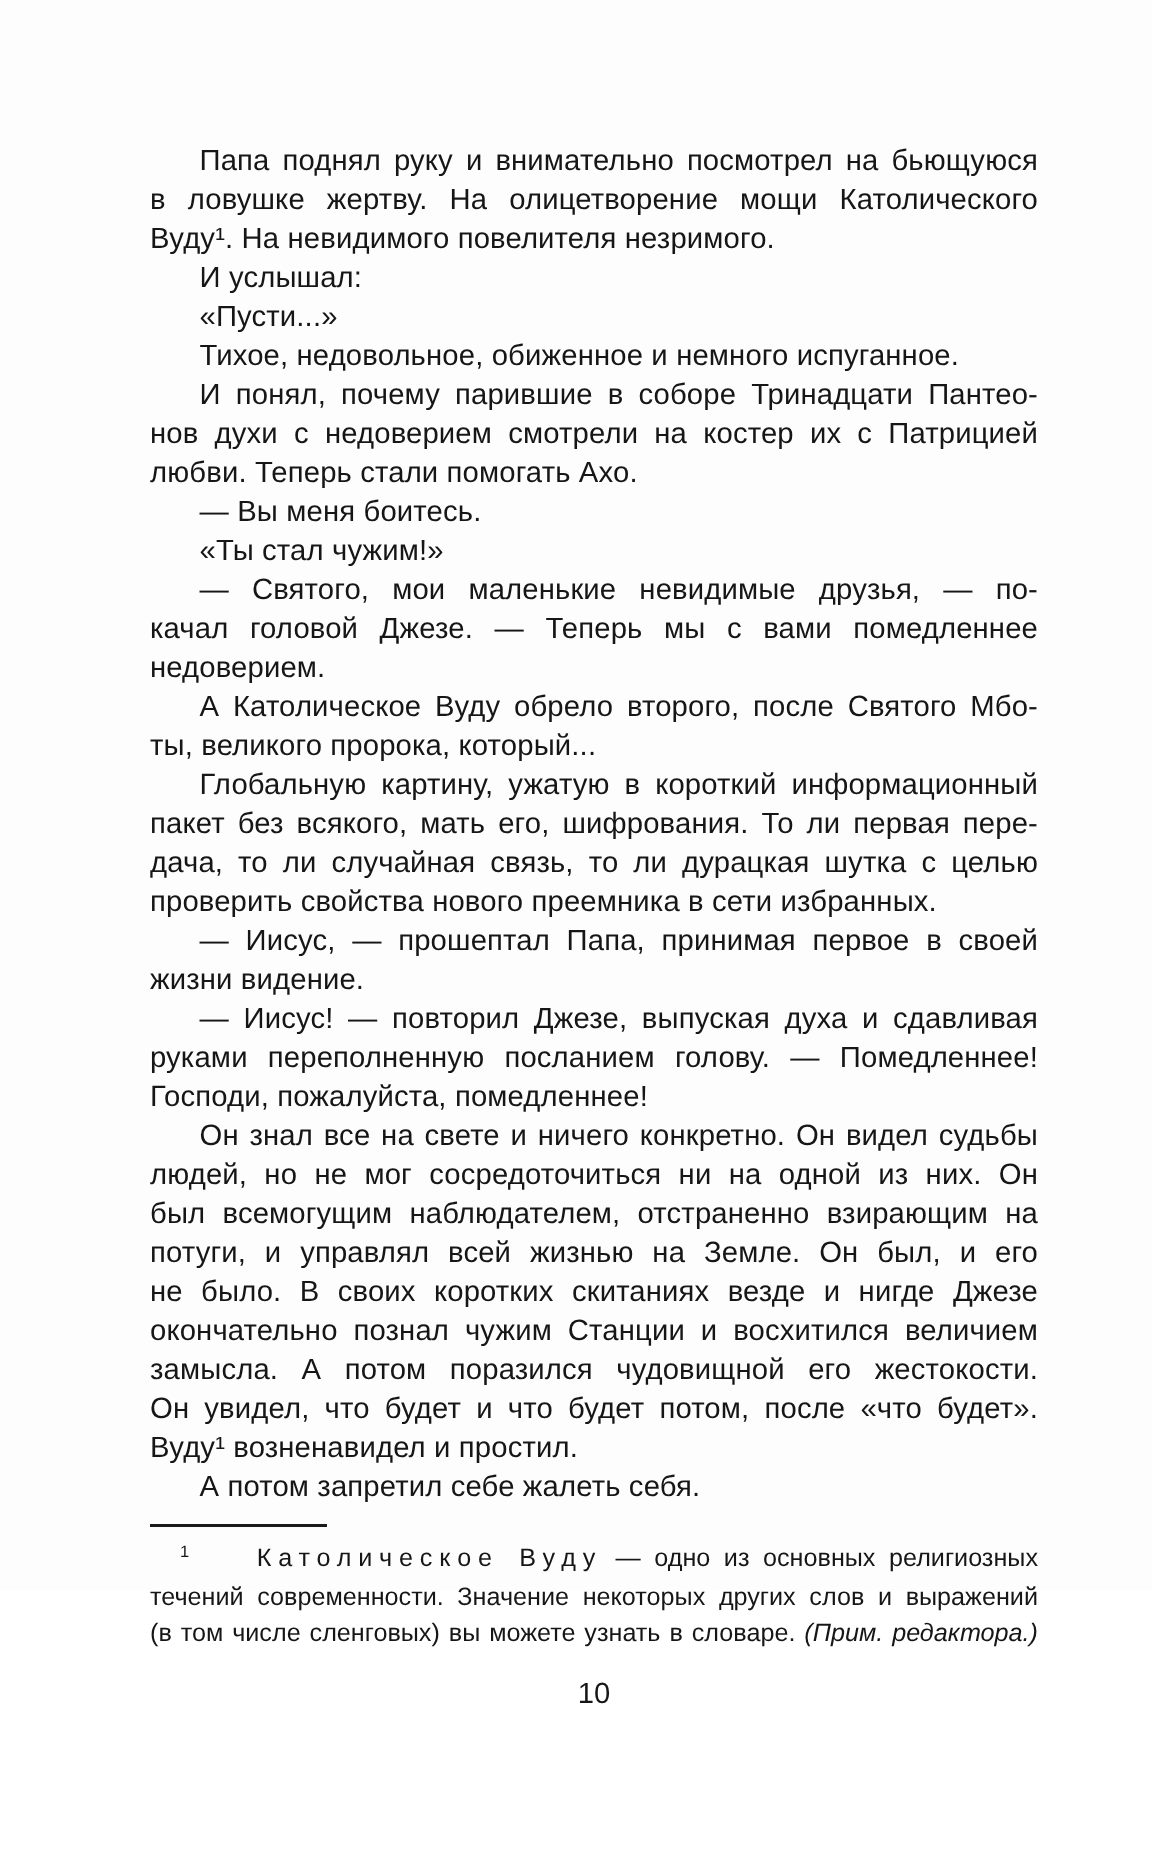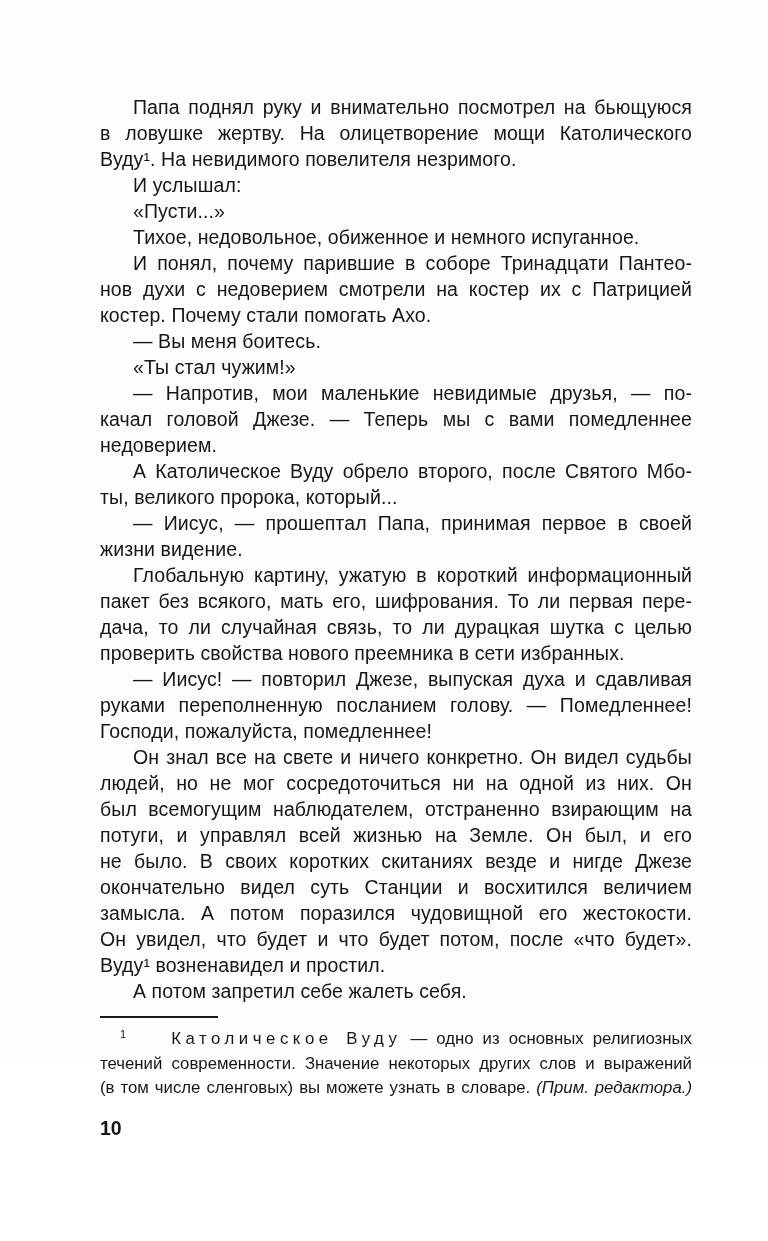--- a/index.html
+++ b/index.html
@@ -62,22 +62,21 @@
     position: relative;
     top: -6px;
   }
   .seg-spaced { letter-spacing: 0.27em; margin-left: 36px; }
   .seg-italic { font-style: italic; }
 
   .page-num {
     margin-top: 15px;
     font-size: 19.5px;
     line-height: 26px;
-    text-align: left;
-    font-weight: bold;
+    text-align: center;
   }
 </style>
 </head>
 <body>
 
 <div class="book-page">
   <div class="text-col">
     <div>
         <div class="para">
           <div class="line j first">Папа поднял руку и внимательно посмотрел на бьющуюся</div>
@@ -89,59 +88,59 @@
         </div>
         <div class="para">
           <div class="line first">«Пусти...»</div>
         </div>
         <div class="para">
           <div class="line first">Тихое, недовольное, обиженное и немного испуганное.</div>
         </div>
         <div class="para">
           <div class="line j first">И понял, почему парившие в соборе Тринадцати Пантео-</div>
           <div class="line j">нов духи с недоверием смотрели на костер их с Патрицией</div>
-          <div class="line">костер. Почему стали помогать Ахо.</div>
+          <div class="line">любви. Теперь стали помогать Ахо.</div>
         </div>
         <div class="para">
           <div class="line first">— Вы меня боитесь.</div>
         </div>
         <div class="para">
           <div class="line first">«Ты стал чужим!»</div>
         </div>
         <div class="para">
-          <div class="line j first">— Напротив, мои маленькие невидимые друзья, — по-</div>
+          <div class="line j first">— Святого, мои маленькие невидимые друзья, — по-</div>
           <div class="line j">качал головой Джезе. — Теперь мы с вами помедленнее</div>
           <div class="line">недоверием.</div>
         </div>
         <div class="para">
           <div class="line j first">А Католическое Вуду обрело второго, после Святого Мбо-</div>
           <div class="line">ты, великого пророка, который...</div>
         </div>
         <div class="para">
-          <div class="line j first">— Иисус, — прошептал Папа, принимая первое в своей</div>
-          <div class="line">жизни видение.</div>
-        </div>
-        <div class="para">
           <div class="line j first">Глобальную картину, ужатую в короткий информационный</div>
           <div class="line j">пакет без всякого, мать его, шифрования. То ли первая пере-</div>
           <div class="line j">дача, то ли случайная связь, то ли дурацкая шутка с целью</div>
           <div class="line">проверить свойства нового преемника в сети избранных.</div>
+        </div>
+        <div class="para">
+          <div class="line j first">— Иисус, — прошептал Папа, принимая первое в своей</div>
+          <div class="line">жизни видение.</div>
         </div>
         <div class="para">
           <div class="line j first">— Иисус! — повторил Джезе, выпуская духа и сдавливая</div>
           <div class="line j">руками переполненную посланием голову. — Помедленнее!</div>
           <div class="line">Господи, пожалуйста, помедленнее!</div>
         </div>
         <div class="para">
           <div class="line j first">Он знал все на свете и ничего конкретно. Он видел судьбы</div>
           <div class="line j">людей, но не мог сосредоточиться ни на одной из них. Он</div>
           <div class="line j">был всемогущим наблюдателем, отстраненно взирающим на</div>
           <div class="line j">потуги, и управлял всей жизнью на Земле. Он был, и его</div>
           <div class="line j">не было. В своих коротких скитаниях везде и нигде Джезе</div>
-          <div class="line j">окончательно видел суть Станции и восхитился величием</div>
+          <div class="line j">окончательно познал чужим Станции и восхитился величием</div>
           <div class="line j">замысла. А потом поразился чудовищной его жестокости.</div>
           <div class="line j">Он увидел, что будет и что будет потом, после «что будет».</div>
           <div class="line">Вуду¹ возненавидел и простил.</div>
         </div>
         <div class="para">
           <div class="line first">А потом запретил себе жалеть себя.</div>
         </div>
       </div>
     <div class="fn-sep"></div>
     <div class="footnote">

